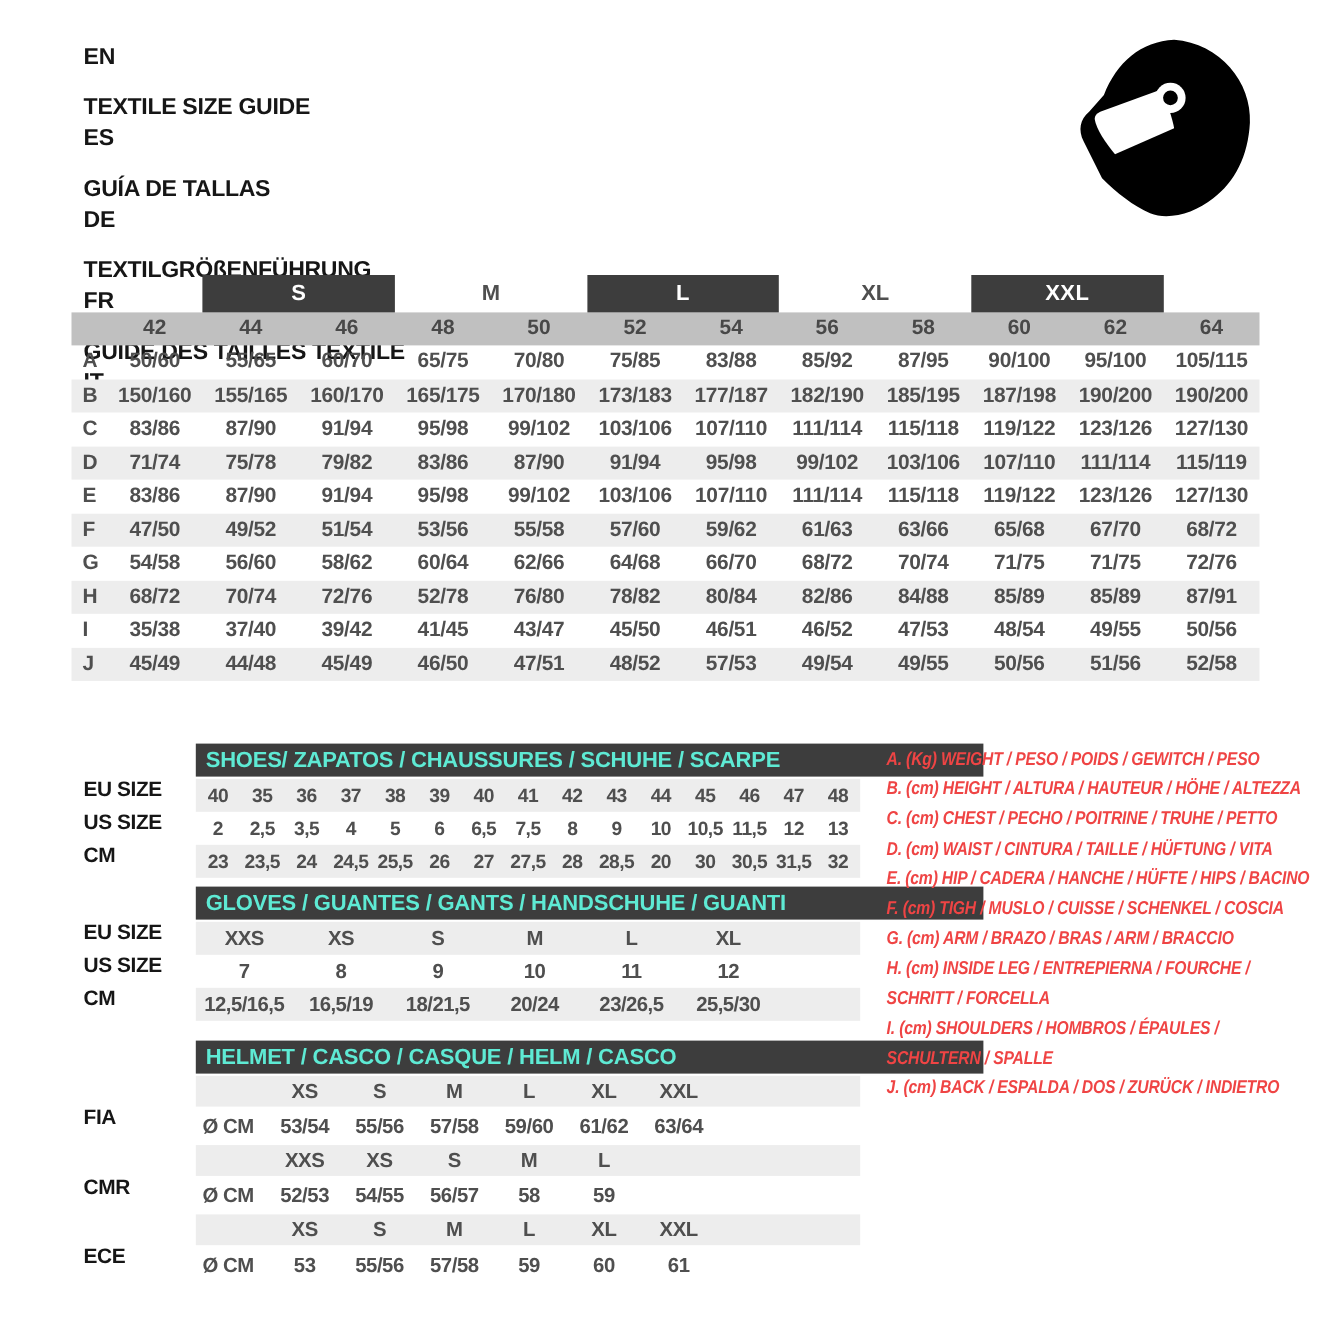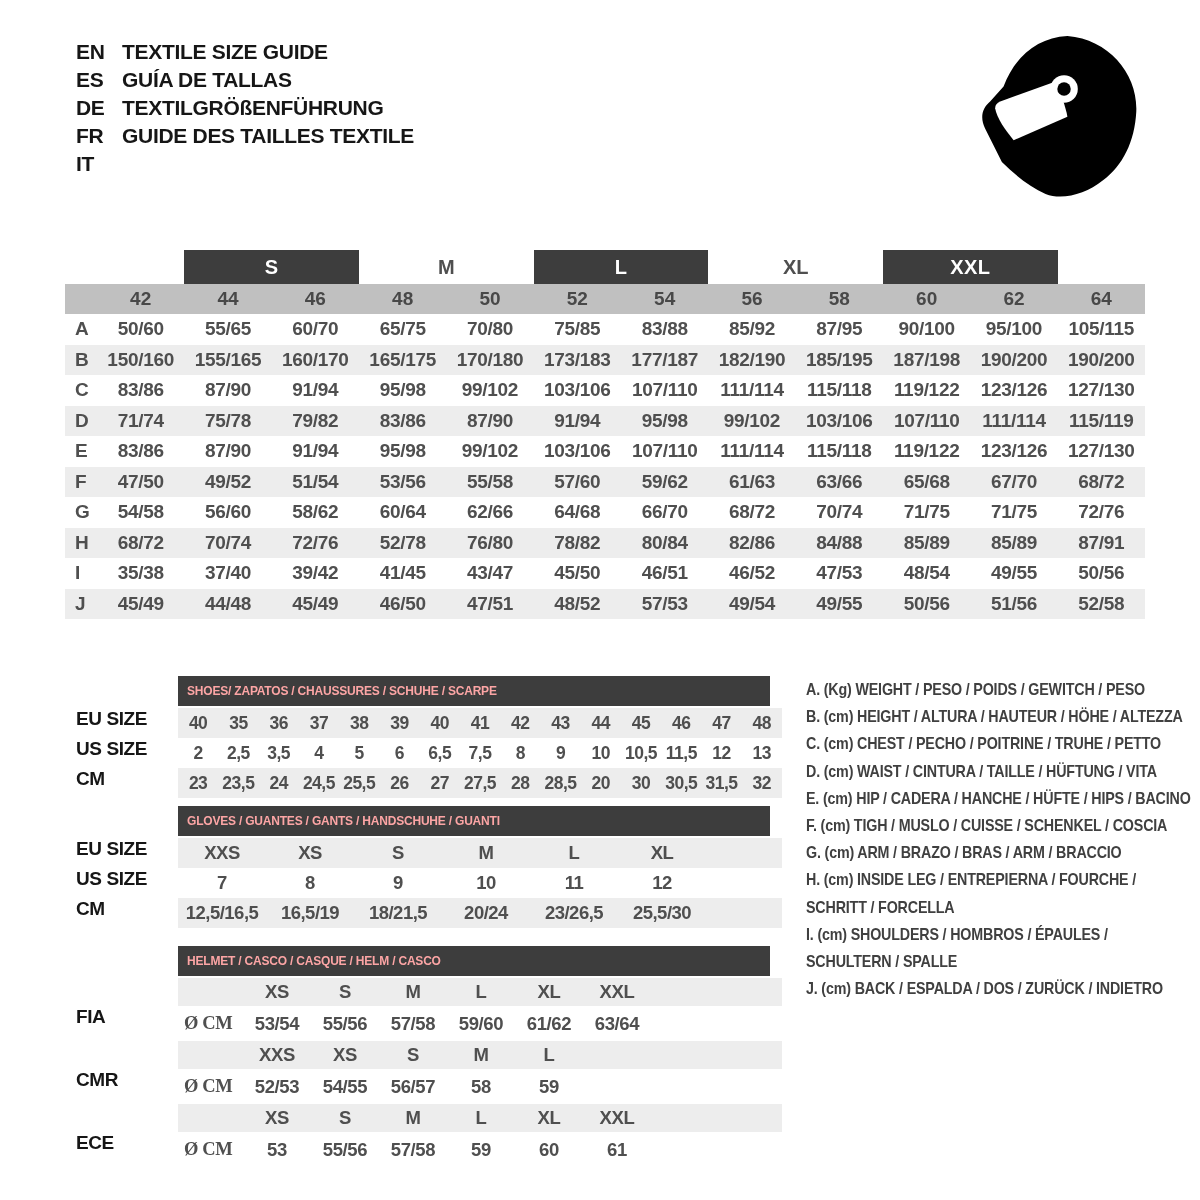--- a/index.html
+++ b/index.html
@@ -11,57 +11,57 @@
   }
   *{box-sizing:border-box;}
   html,body{margin:0;padding:0;}
   body{
     width:1200px;height:1200px;position:relative;background:#fff;
     font-family:"Liberation Sans",sans-serif;font-weight:700;color:var(--ink);
     overflow:hidden;
   }
   
   .lang-list{position:absolute;left:76px;top:38px;font-size:21px;line-height:28px;letter-spacing:-0.3px;}
-  .lang-row{display:flex;}
+  .lang-row{display:flex;flex-direction:column;}
   .lang-code{width:46px;flex:0 0 46px;}
   
   .helmet-badge{position:absolute;left:975px;top:28px;width:168px;height:174px;}
   .helmet-badge svg{width:100%;height:100%;display:block;}
   
   .main-table{position:absolute;left:65px;top:250px;width:1080px;}
   .mrow{display:grid;grid-template-columns:32px repeat(12,1fr);align-items:center;}
   .letter-row{height:34px;}
   .size-box{background:var(--dark);color:#fff;text-align:center;font-size:20px;height:34px;line-height:34px;letter-spacing:0.5px;}
   .size-plain{color:var(--num);text-align:center;font-size:20px;}
   .numeric-row{height:30px;background:var(--band);}
   .numeric-row .cell{text-align:center;font-size:19px;color:#484848;}
   .data-row{height:30.5px;font-size:19px;color:var(--num);letter-spacing:-0.3px;}
   .data-row.stripe{background:var(--stripe);}
   .data-row .rlabel{padding-left:10px;}
   .cell{text-align:center;}
   
   .section{position:absolute;left:76px;width:716px;}
-  .sec-bar{margin-left:102px;width:592px;height:30px;background:var(--dark);color:#fca5a5;
-    font-size:12px;line-height:30px;padding-left:9px;letter-spacing:-0.2px;margin-bottom:2px;white-space:nowrap;}
+  .sec-bar{margin-left:102px;width:716px;height:30px;background:var(--dark);color:#5eead4;
+    font-size:20px;line-height:30px;padding-left:9px;letter-spacing:-0.2px;margin-bottom:2px;white-space:nowrap;}
   .srow{display:flex;align-items:flex-start;}
   .slabel{width:102px;flex:0 0 102px;font-size:19px;letter-spacing:-0.4px;}
   .scells{width:604px;display:grid;align-items:center;color:var(--num);}
   .scells.stripe{background:var(--stripe);}
   .shoes .srow,.gloves .srow{height:30px;}
   .shoes .scells,.gloves .scells{height:30px;}
   .shoes .scells{grid-template-columns:repeat(15,1fr);font-size:17.5px;letter-spacing:-0.5px;}
   .gloves .scells{grid-template-columns:repeat(6,88px) 1fr;font-size:18.5px;letter-spacing:-0.5px;}
   .helmet-sec .scells{grid-template-columns:65px repeat(6,68px) 1fr;font-size:18.5px;letter-spacing:-0.4px;}
   .helmet-sec .hrow-size{height:28px;}
   .helmet-sec .hrow-size .scells{height:28px;}
   .helmet-sec .hrow-val{height:35px;}
   .helmet-sec .hrow-val .scells{height:35px;}
-  .unit-cell{text-align:left;padding-left:6px;font-family:Liberation Serif, serif;}
+  .unit-cell{text-align:left;padding-left:6px;}
   
-  .legend{position:absolute;left:806px;top:676px;width:390px;font-size:17px;line-height:27.2px;color:#404040;}
+  .legend{position:absolute;left:806px;top:676px;width:390px;font-size:17px;line-height:27.2px;color:#ef4444;font-style:italic;}
   .litem{white-space:nowrap;transform:scaleX(0.84);transform-origin:0 50%;letter-spacing:-0.2px;}
 </style>
 </head>
 <body>
 
 <div class="page">
 
   <div class="lang-list" id="langList">
       <div class="lang-row">
         <span class="lang-code">EN</span>

